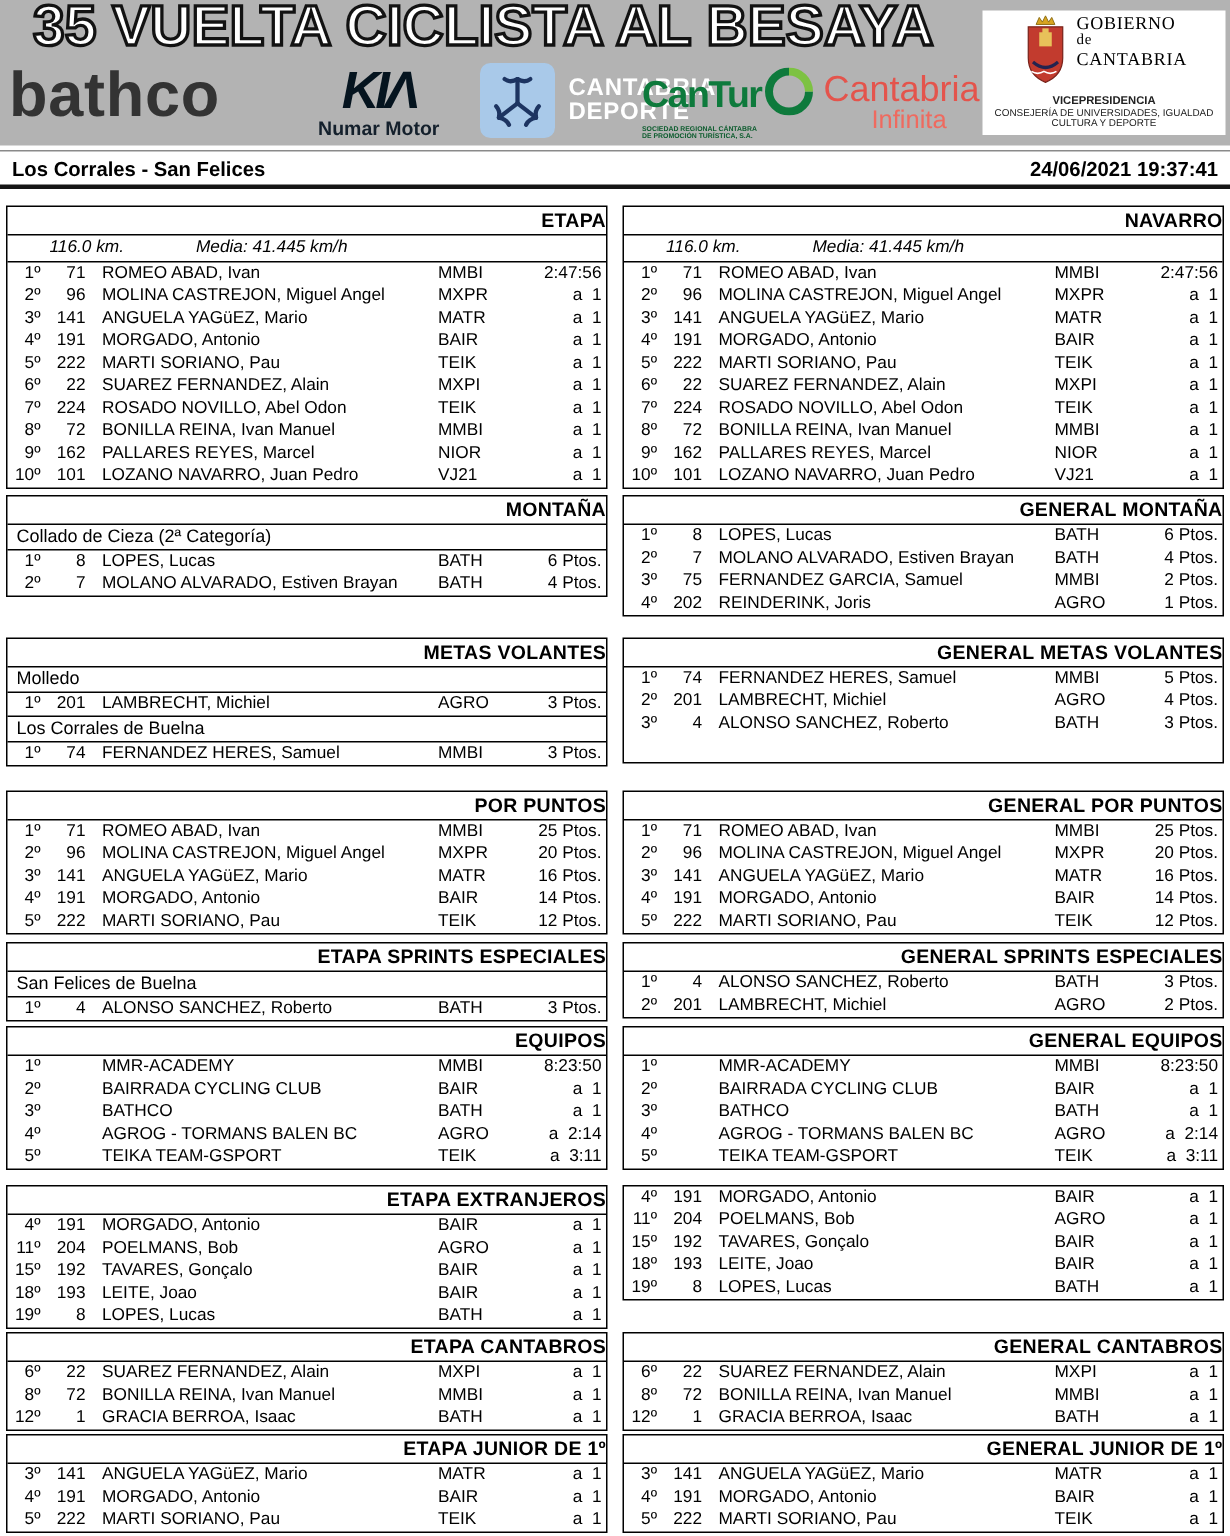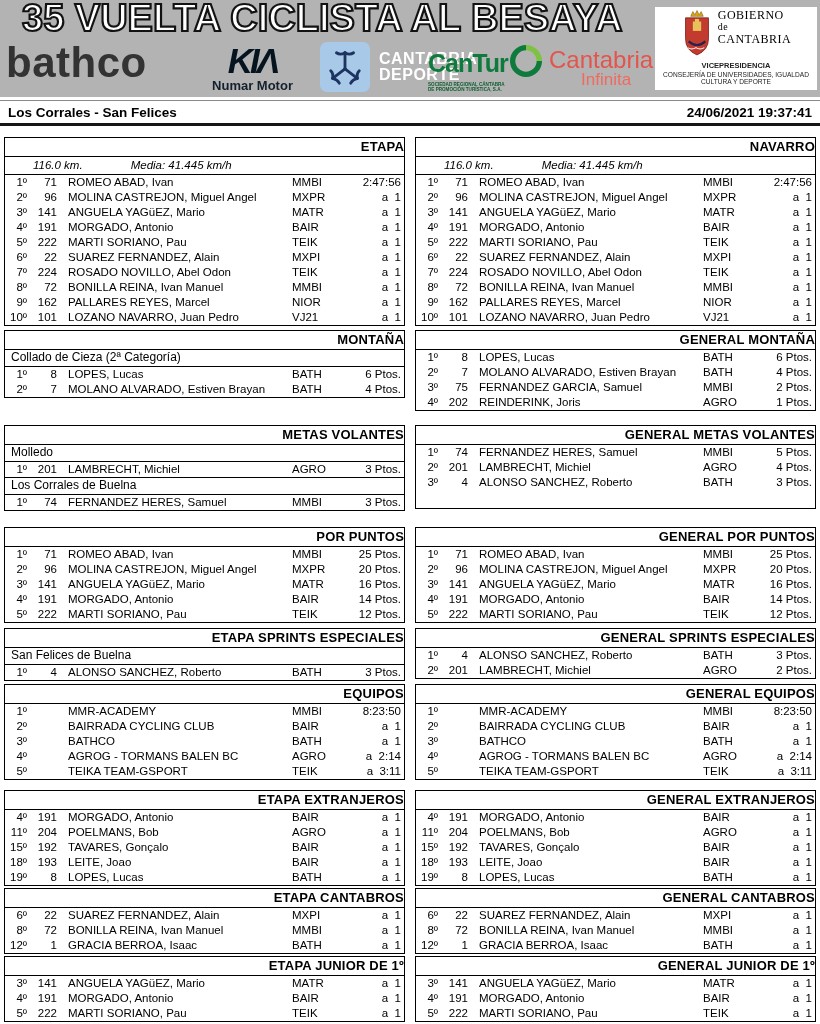--- a/index.html
+++ b/index.html
@@ -677,21 +677,20 @@
             <span class="c-dorsal">8</span>
             <span class="c-name">LOPES, Lucas</span>
             <span class="c-team">BATH</span>
             <span class="c-result">a  1</span>
           </div>
         </div>
       </div>
     </div>
   <div class="slot-r">
       <div class="rtable">
-        <div class="t-title">GENERAL EXTRANJEROS</div>
         <div class="t-section">
           <div class="t-row">
             <span class="c-pos">4º</span>
             <span class="c-dorsal">191</span>
             <span class="c-name">MORGADO, Antonio</span>
             <span class="c-team">BAIR</span>
             <span class="c-result">a  1</span>
           </div>
           <div class="t-row">
             <span class="c-pos">11º</span>

